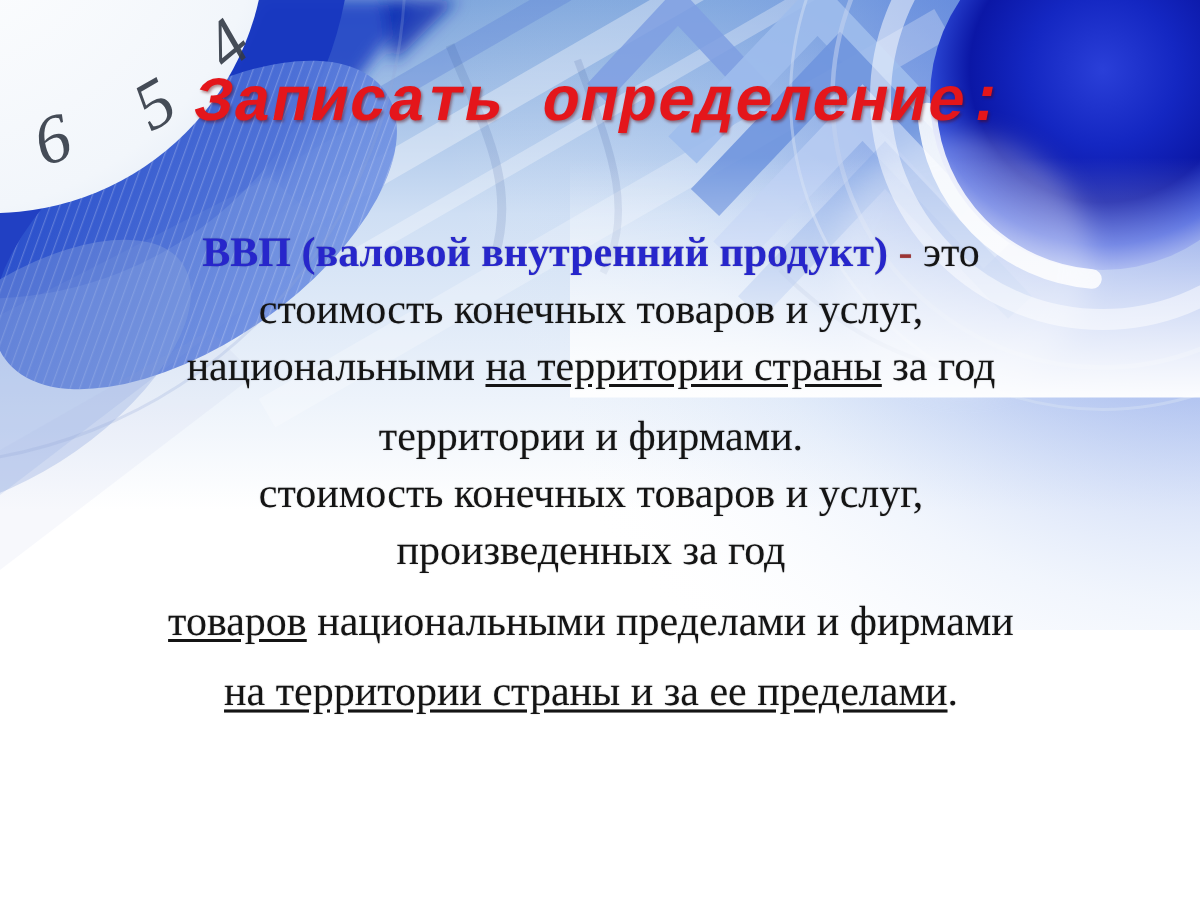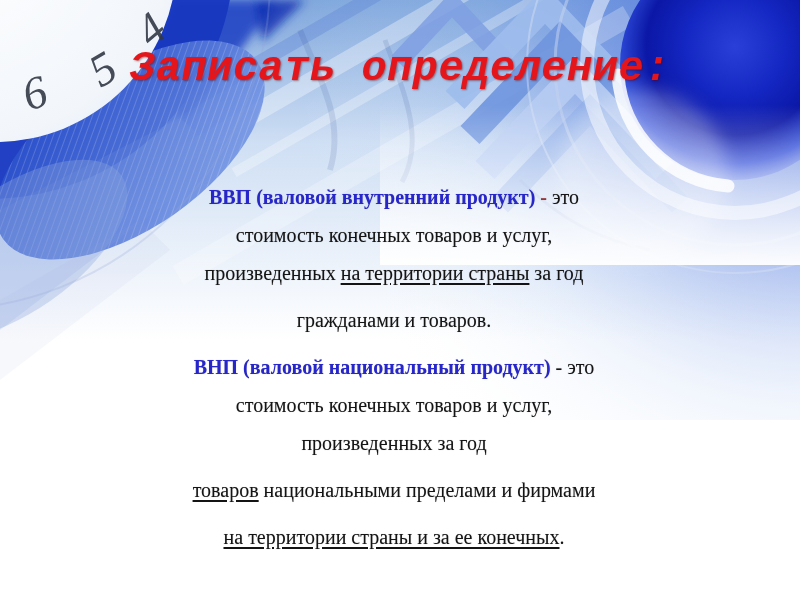--- a/index.html
+++ b/index.html
@@ -10,23 +10,22 @@
   .bg-art{position:absolute;left:0;top:0;width:800px;height:600px;}
   .title{
     position:absolute;top:44px;left:0;width:100%;text-align:center;
     font-size:42px;line-height:50px;font-weight:bold;font-style:italic;
     color:var(--title-red,#e4161b);
     text-shadow:1px 1px 2px rgba(90,0,0,.45);
     letter-spacing:.5px;z-index:2;font-family:Liberation Mono, monospace;
   }
   .body-text{
     position:absolute;top:150px;left:26px;right:38px;text-align:center;
-    font-size:20px;color:var(--body-color,#141414);z-index:2;
+    font-size:28px;color:var(--body-color,#141414);z-index:2;
     text-shadow:0 0 1px rgba(0,0,0,.25);
-    margin-top:28px;
   }
   .line{line-height:38px;}
   .line.gap{margin-top:9px;}
   .seg-plain{color:var(--body-color,#141414);}
   .seg-blue-bold{color:var(--term-blue,#2726cb);font-weight:bold;}
   .seg-dash-red{color:var(--dash-red,#9c3434);font-weight:bold;}
   .seg-underline{color:var(--body-color,#141414);text-decoration:underline;text-underline-offset:3px;text-align:right;}
 </style>
 </head>
 <body>
@@ -138,22 +137,21 @@
       <polygon points="0,300 140,220 170,250 0,380" fill="#93a7d8" opacity="0.08"></polygon>
       <circle cx="-60" cy="-20" r="330" fill="none" stroke="#93a7d8" stroke-width="2" opacity="0.25"></circle>
     </g>
   </svg>
 
   <div class="title">Записать определение:</div>
 
   <div class="body-text">
       <div class="line"><span class="seg-blue-bold">ВВП (валовой внутренний продукт)</span><span class="seg-dash-red"> - </span><span class="seg-plain">это</span></div>
       <div class="line"><span class="seg-plain">стоимость конечных товаров и услуг,</span></div>
-      <div class="line"><span class="seg-plain">произведенных </span><span class="seg-underline">на территории страны</span><span class="seg-plain"> за год</span></div>
-      <div class="line gap"><span class="seg-plain">гражданами и товаров.</span></div>
-      <div class="line gap"><span class="seg-blue-bold">ВНП (валовой национальный продукт)</span><span class="seg-plain"> - это</span></div>
+      <div class="line"><span class="seg-plain">национальными </span><span class="seg-underline">на территории страны</span><span class="seg-plain"> за год</span></div>
+      <div class="line gap"><span class="seg-plain">территории и фирмами.</span></div>
       <div class="line"><span class="seg-plain">стоимость конечных товаров и услуг,</span></div>
       <div class="line"><span class="seg-plain">произведенных за год</span></div>
       <div class="line gap"><span class="seg-underline">товаров</span><span class="seg-plain"> национальными пределами и фирмами</span></div>
-      <div class="line gap"><span class="seg-underline">на территории страны и за ее конечных</span><span class="seg-plain">.</span></div>
+      <div class="line gap"><span class="seg-underline">на территории страны и за ее пределами</span><span class="seg-plain">.</span></div>
     </div>
 
 </div>
 
 </body></html>

